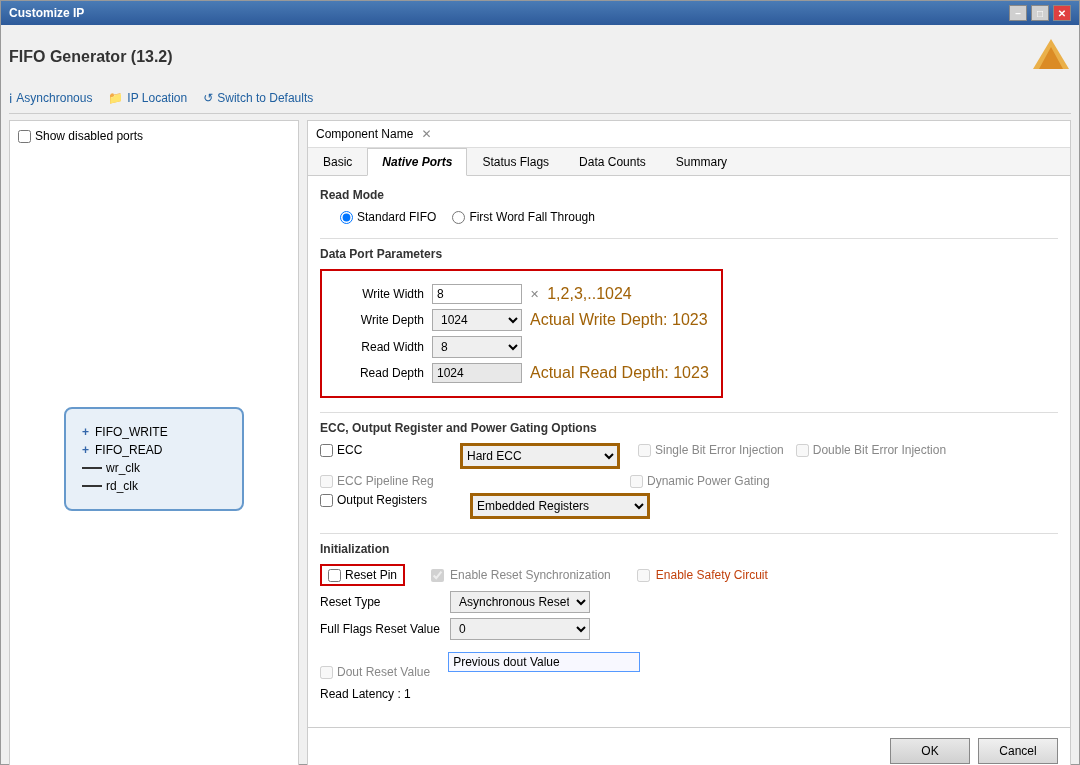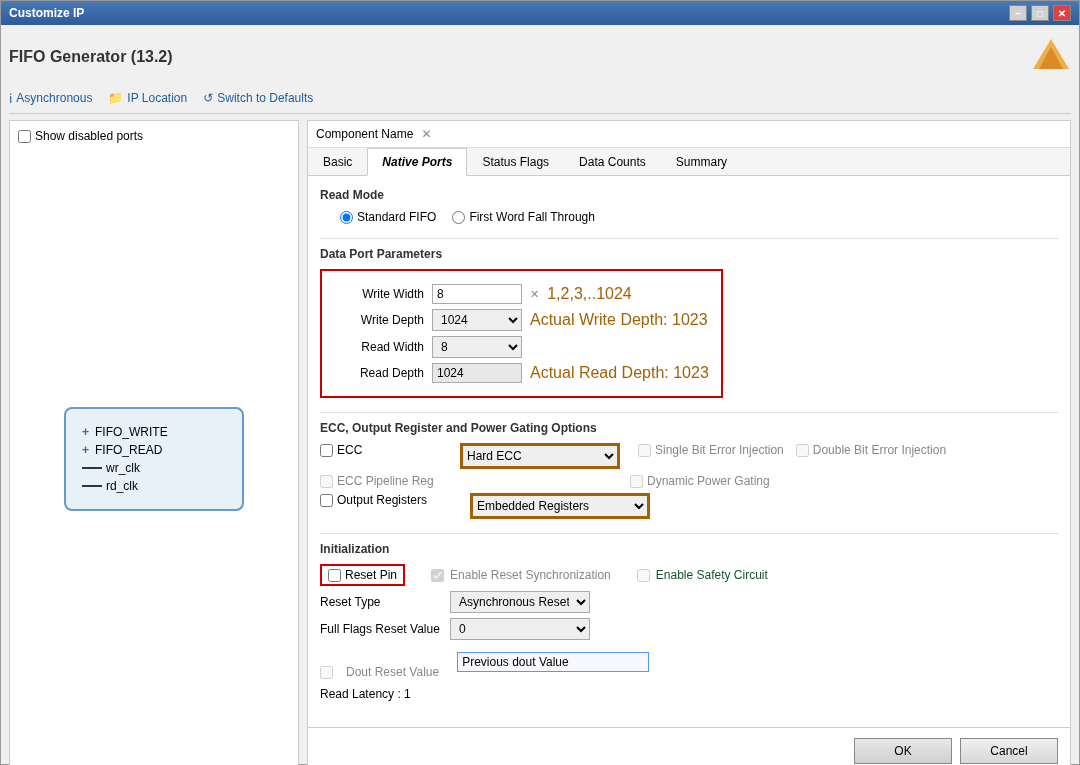--- a/index.html
+++ b/index.html
@@ -371,21 +371,21 @@
 
     .footer-buttons {
       display: flex;
       justify-content: flex-end;
       gap: 8px;
       padding: 10px 12px;
       border-top: 1px solid #ccc;
     }
 
     .footer-btn {
-      width: 98px;
+      width: 80px;
       padding: 5px 0;
       font-size: 12px;
       cursor: pointer;
       border: 1px solid #888;
       background: linear-gradient(to bottom, #f0f0f0, #d8d8d8);
     }
 
     .footer-btn.ok {
       background: linear-gradient(to bottom, #e8e8e8, #d0d0d0);
     }
@@ -593,40 +593,40 @@
               <div class="reset-pin-box">
                 <input type="checkbox" style="">
                 <span>Reset Pin</span>
               </div>
               <div style="display:flex;align-items:center;gap:6px;margin-left:16px;">
                 <input type="checkbox" checked="" disabled="" style="">
                 <span style="color:#888;">Enable Reset Synchronization</span>
               </div>
               <div style="display:flex;align-items:center;gap:6px;margin-left:16px;">
                 <input type="checkbox" disabled="" style="">
-                <span style="color:#14532d;">Enable Safety Circuit</span>
+                <span style="color:#c2410c;">Enable Safety Circuit</span>
               </div>
             </div>
 
             <div class="init-row">
               <span class="init-label">Reset Type</span>
               <select class="init-select">
                 <option>Asynchronous Reset</option>
               </select>
             </div>
 
             <div class="init-row">
               <span class="init-label">Full Flags Reset Value</span>
               <select class="init-select">
                 <option>0</option>
               </select>
             </div>
 
             <div class="init-row">
-              <div style="display:flex;align-items:center;gap:13px;margin-top:20px;">
+              <div style="display:flex;align-items:center;gap:4px;margin-top:20px;">
                 <input type="checkbox" disabled="" style="">
                 <span style="color:#888;">Dout Reset Value</span>
               </div>
               <input class="dout-input" type="text" value="Previous dout Value" style="margin-left: 8px;">
             </div>
 
             <div class="read-latency">Read Latency : 1</div>
           </div>
 
         </div>

